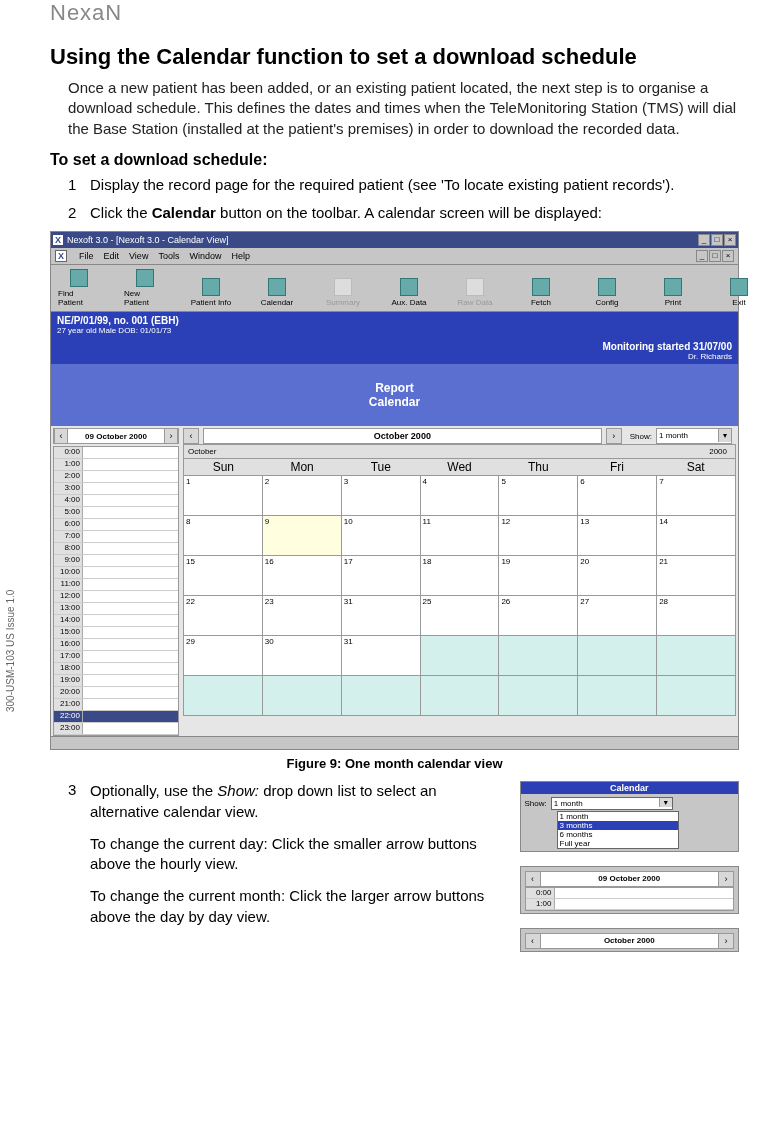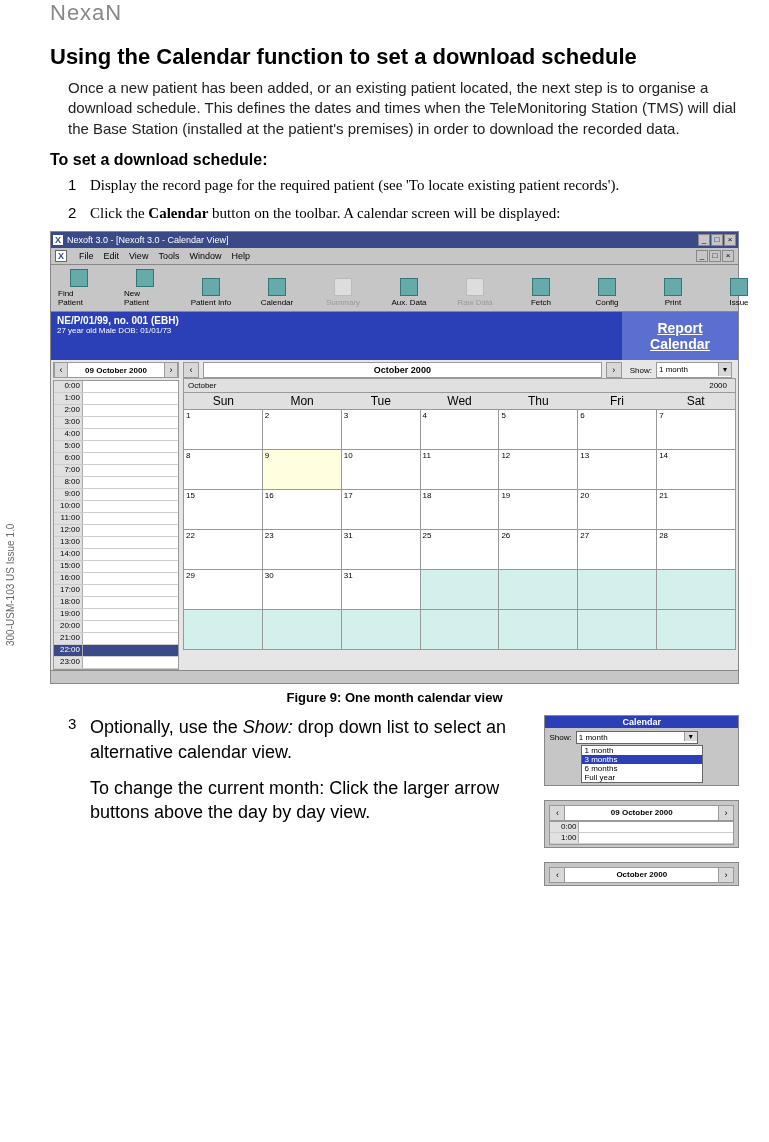--- a/index.html
+++ b/index.html
@@ -42,21 +42,20 @@
     margin: 4px 0 8px 18px;
     font-size: 15px;
     line-height: 1.35;
   }
   .step-num {
     width: 22px;
     flex-shrink: 0;
   }
   .step-body {
     flex: 1;
-    font-family: Liberation Serif, serif;
   }
   .bold { font-weight: bold; }
   .italic { font-style: italic; }
 
   
   .screenshot {
     margin: 4px 0 4px 0;
     border: 1px solid #888;
     background: #c6c6c6;
     font-size: 9px;
@@ -137,43 +136,43 @@
   }
   .tbtn.dim { color:#999; }
   .tbtn.dim .ticon { background:#ddd; border-color:#bbb; }
   .patient-bar {
     background: #2b3fb6;
     color: #fff;
     display: flex;
     font-size: 10px;
     font-weight: bold;
     padding: 0;
+    flex-direction: column;
   }
   .patient-bar .left {
     flex: 1;
     padding: 3px 6px;
   }
   .patient-bar .left .sub {
     font-size: 8px;
     font-weight: normal;
   }
   .patient-bar .mid {
     padding: 3px 6px;
     text-align: right;
   }
   .patient-bar .mid .sub {
     font-size:8px;font-weight:normal;
   }
   .patient-bar .right {
     background: #5a6fcf;
-    padding: 8px 18px;
+    padding: 17px 18px;
     text-align: center;
-    font-size: 14px;
+    font-size: 12px;
     min-width: 80px;
-    text-decoration: underline;
   }
   .cal-body {
     display: flex;
     background: #e6e6e6;
   }
   .hour-pane {
     width: 130px;
     display: flex;
     flex-direction: column;
   }
@@ -290,21 +289,21 @@
     margin:6px 0 10px 0;
   }
 
   .step3-row {
     display:flex;
     gap:12px;
     margin-left:18px;
   }
   .step3-text {
     flex:1;
-    font-size:18px;
+    font-size:15px;
     line-height:1.35;
   }
   .step3-text .substep { margin-top:12px; }
   .step3-images {
     width: 300px;
     display:flex;
     flex-direction:column;
     gap:14px;
     font-size:9px;
   }
@@ -453,27 +452,31 @@
       <div class="tbtn">
           <div class="ticon"></div>
           <span>Config</span>
         </div>
       <div class="tbtn">
           <div class="ticon"></div>
           <span>Print</span>
         </div>
       <div class="tbtn">
           <div class="ticon"></div>
-          <span>Issue</span>
+          <span>Exit</span>
         </div>
     </div>
     <div class="patient-bar">
       <div class="left">
         <div>NE/P/01/99, no. 001 (EBH)</div>
         <div class="sub">27 year old Male  DOB: 01/01/73</div>
+      </div>
+      <div class="mid">
+        <div>Monitoring started 31/07/00</div>
+        <div class="sub">Dr. Richards</div>
       </div>
       <div class="right">
         <div>Report</div>
         <div>Calendar</div>
       </div>
     </div>
     <div class="cal-body">
       <div class="hour-pane">
         <div class="date-nav">
           <div class="arrow">‹</div>
@@ -661,20 +664,21 @@
 
   <div class="figure-caption">Figure 9: One month calendar view</div>
 
   <div class="step3-row">
     <div style="display:flex;">
       <div class="step-num" style="font-size:15px;">3</div>
       <div class="step3-text">
         <div>
           <span>Optionally, use the </span><span class="italic">Show:</span><span> drop down list to select an alternative calendar view.</span>
         </div>
+        <div class="substep">To change the current day: Click the smaller arrow buttons above the hourly view.</div>
         <div class="substep">To change the current month: Click the larger arrow buttons above the day by day view.</div>
       </div>
     </div>
     <div class="step3-images">
       <div class="mini-img">
         <div class="mini-cal-header">Calendar</div>
         <div class="mini-show">
           <span>Show:</span>
           <div class="mini-dropdown">
             <div class="sel">1 month</div>

